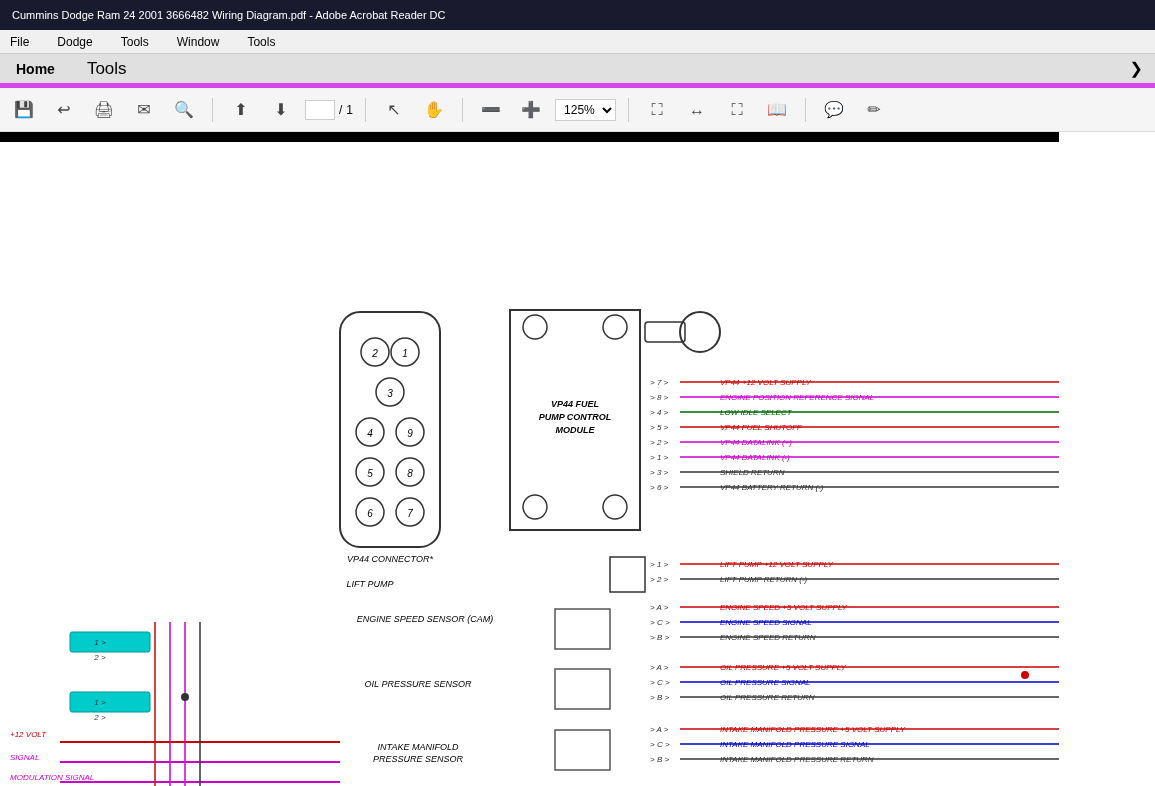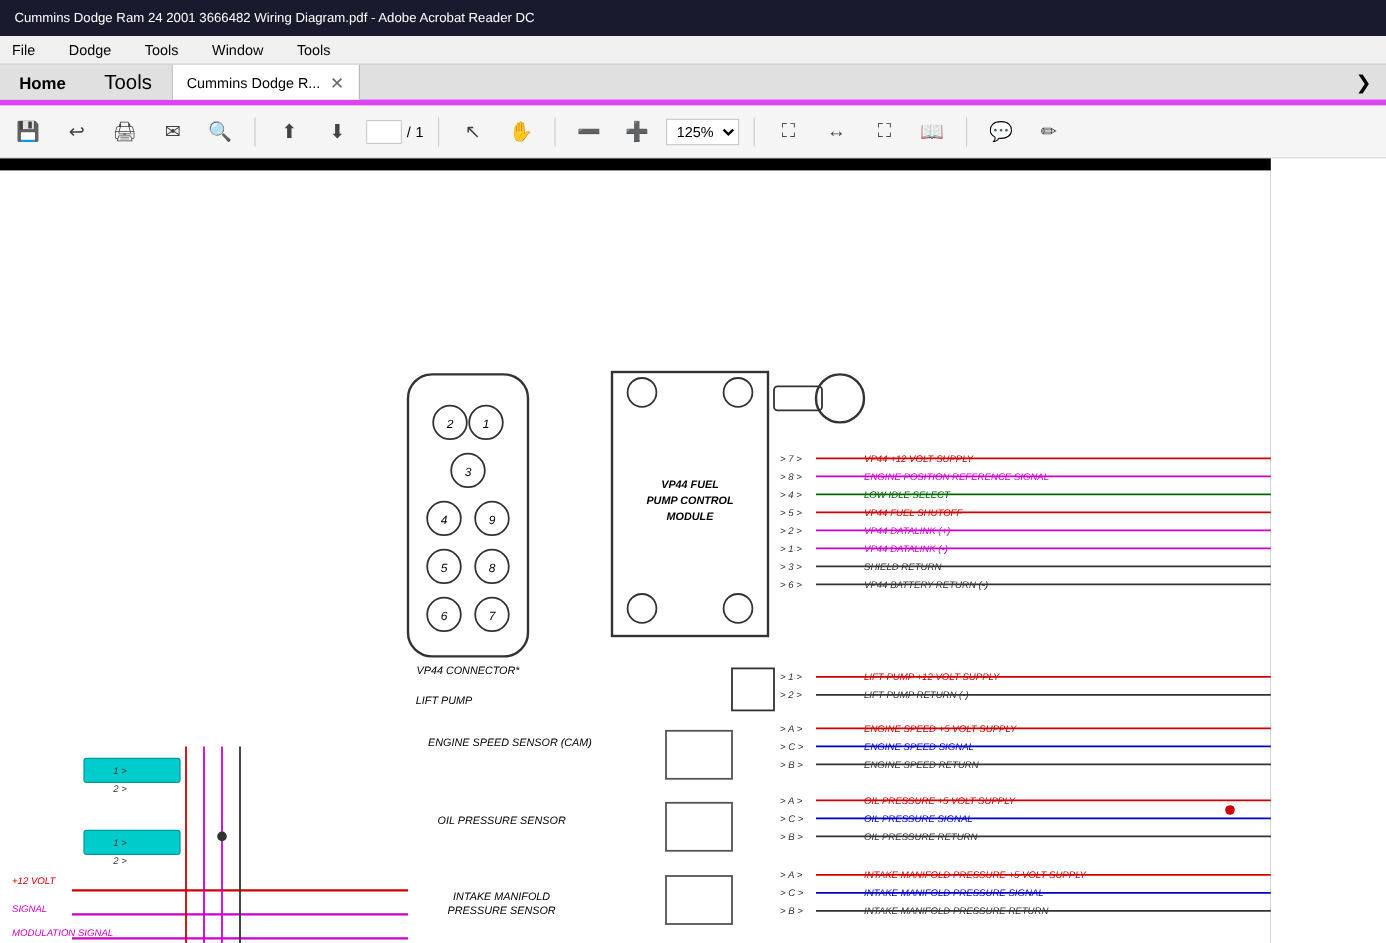--- a/index.html
+++ b/index.html
@@ -158,24 +158,20 @@
   <span>Window</span>
   <span>Tools</span>
 </div>
 
 <div id="tab-bar">
   <div class="tab-home">
     <span>Home</span>
   </div>
   <div class="tab-tools">
     <span>Tools</span>
-  </div>
-  <div class="tab-document">
-    <span>Cummins Dodge R...</span>
-    <span class="tab-close">✕</span>
   </div>
   <div class="tab-more">❯</div>
 </div>
 
 <div id="toolbar">
   <div class="toolbar-btn">💾</div>
   <div class="toolbar-btn">↩</div>
   <div class="toolbar-btn">🖨</div>
   <div class="toolbar-btn">✉</div>
   <div class="toolbar-btn">🔍</div>

